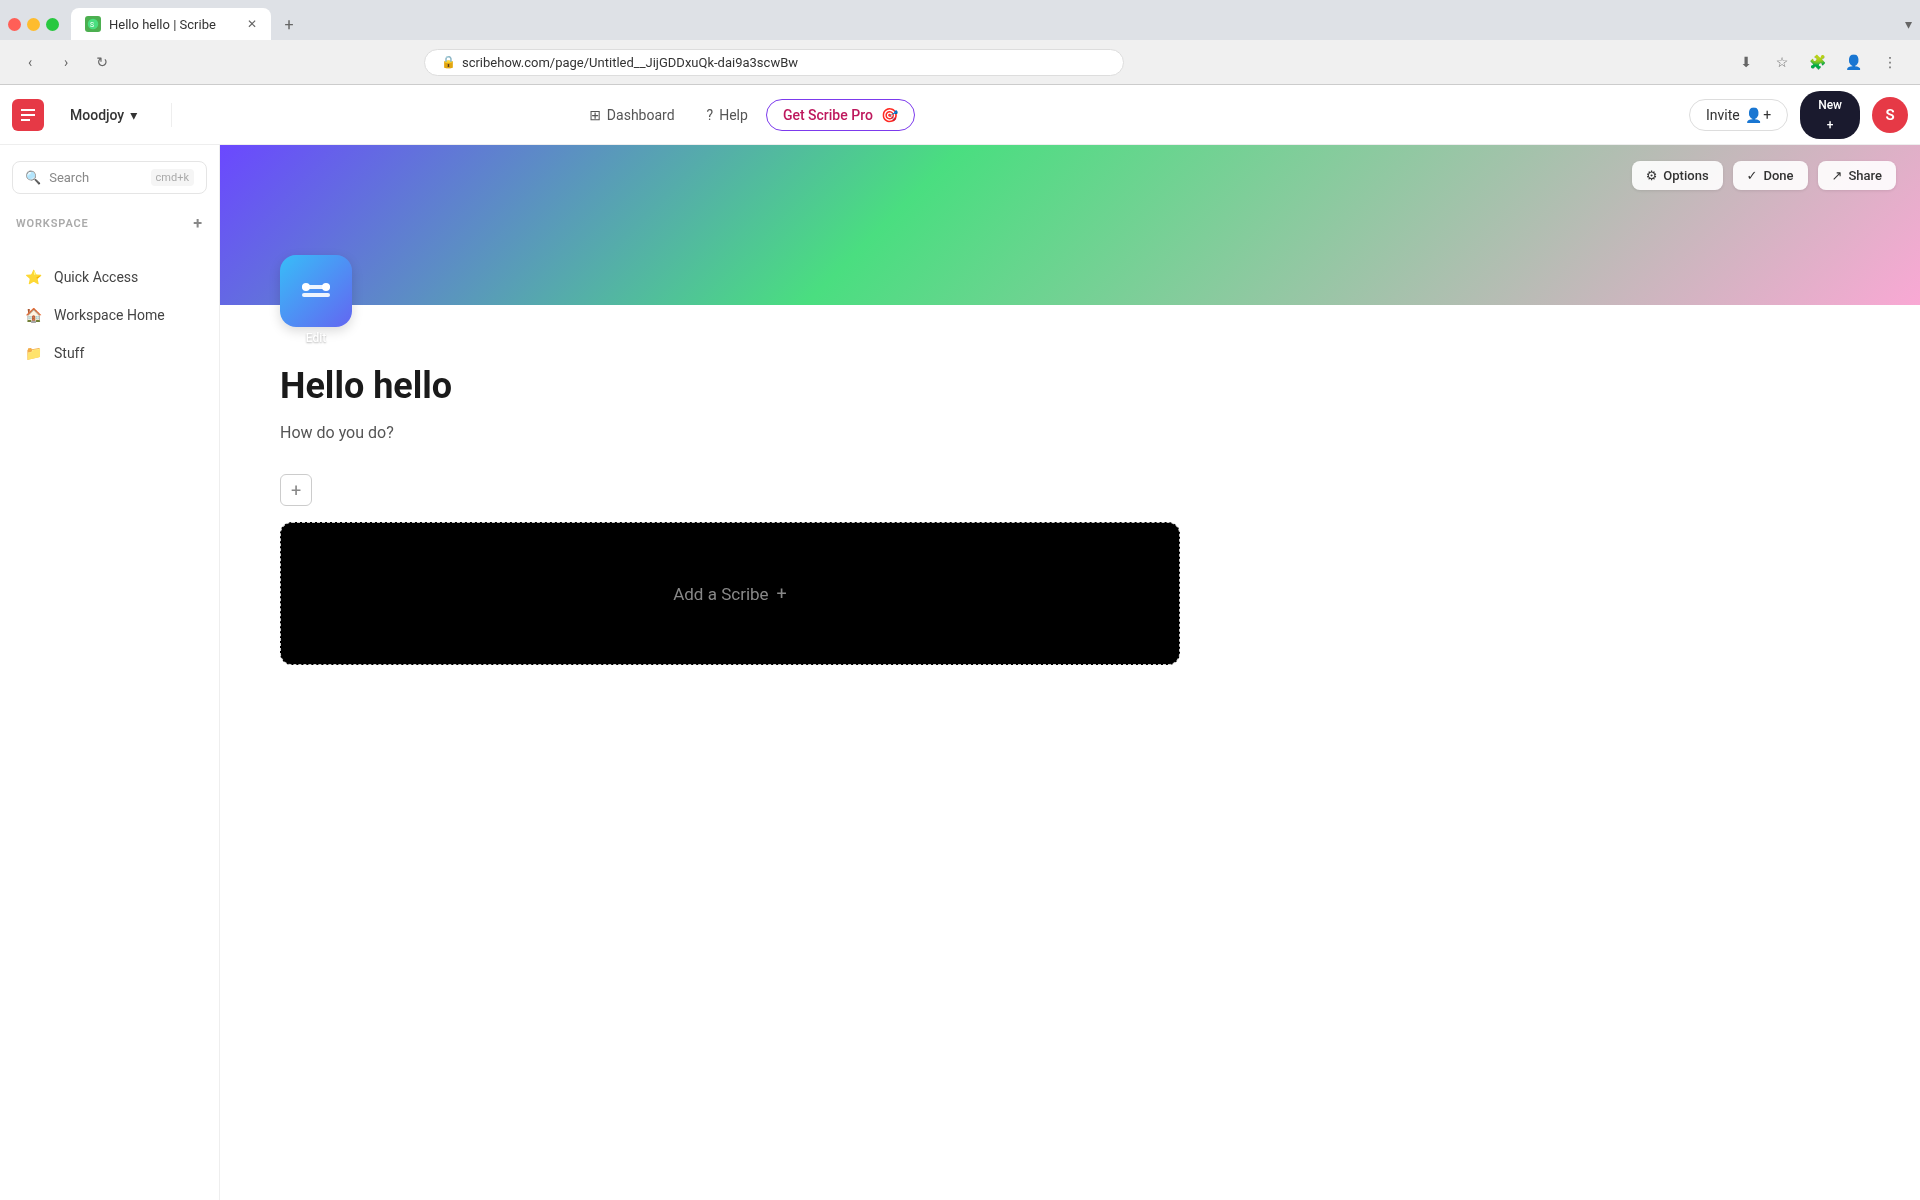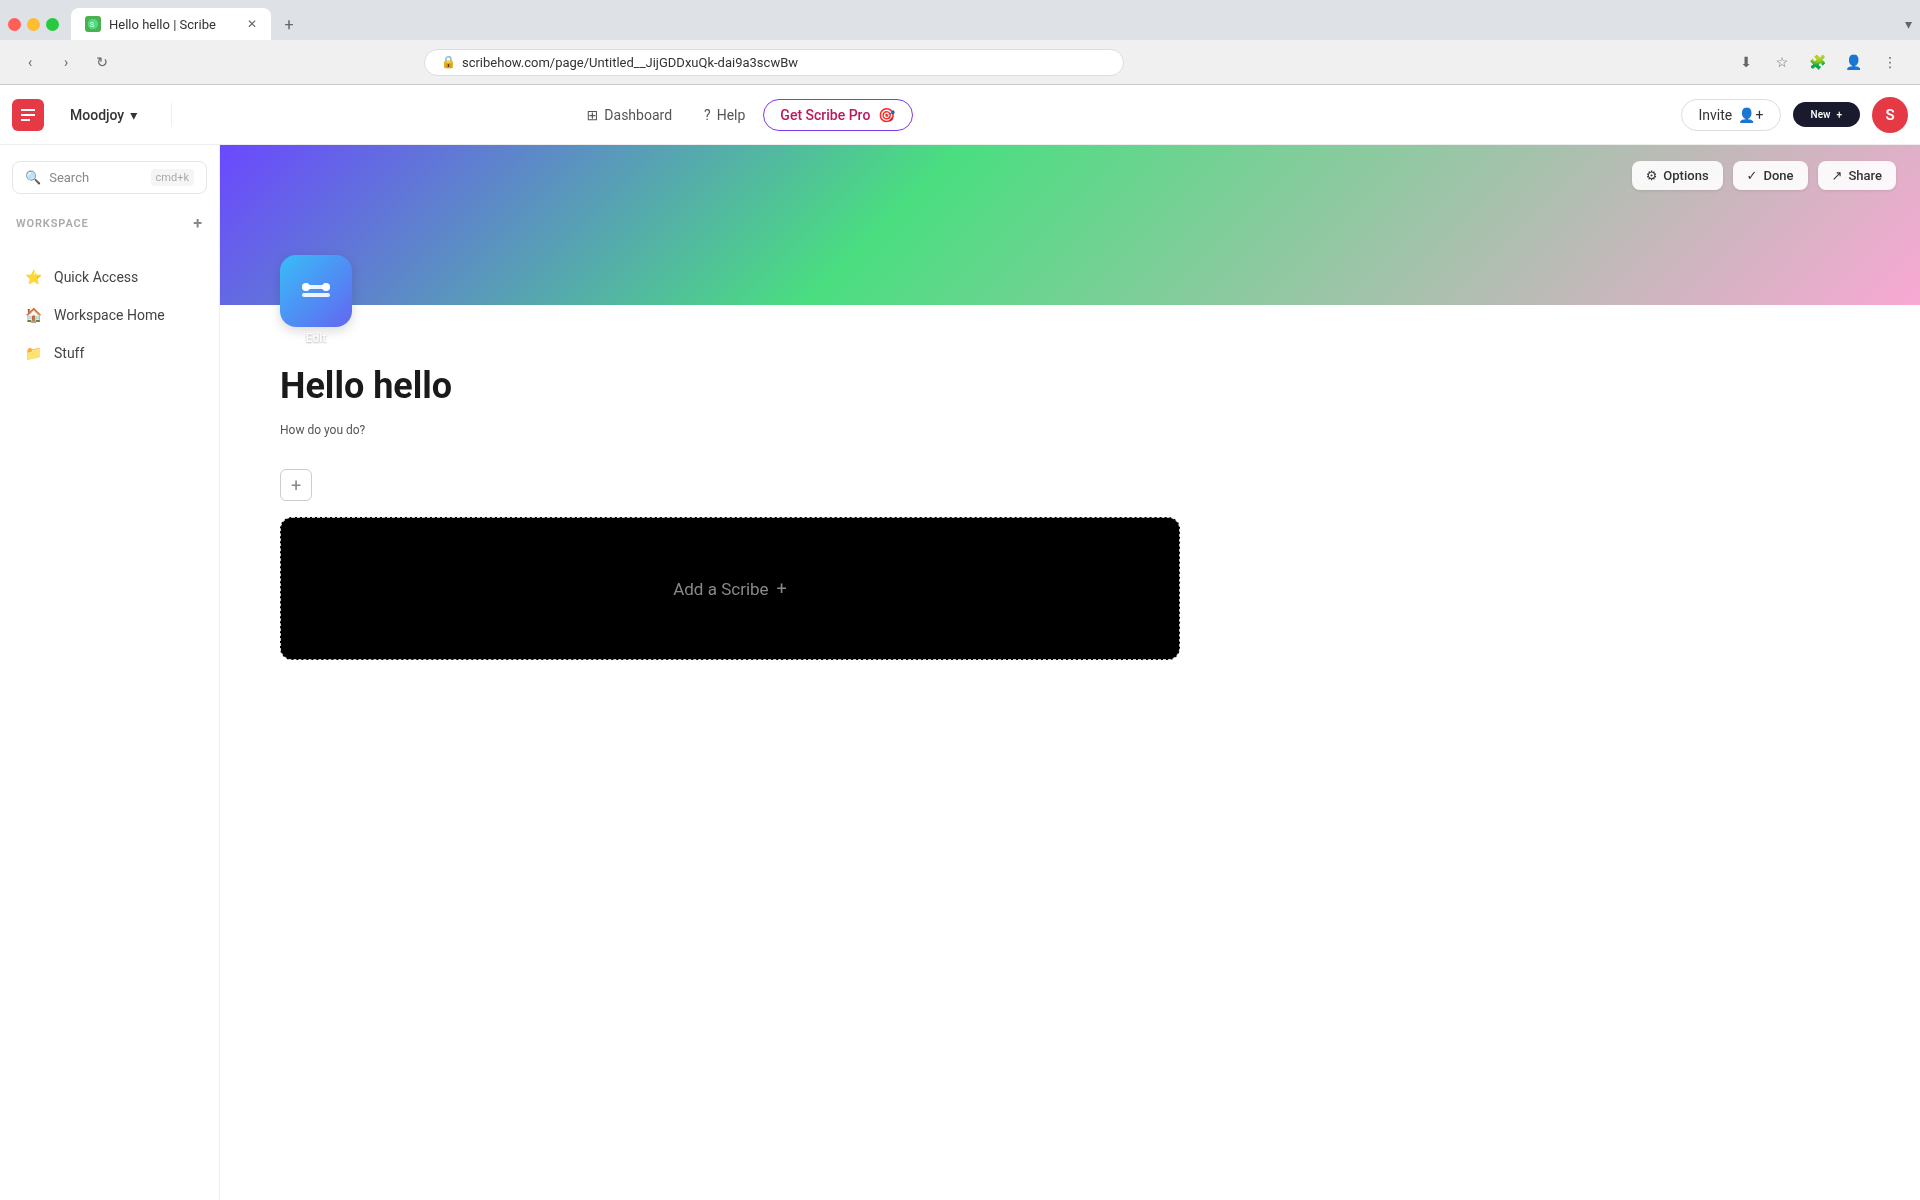--- a/index.html
+++ b/index.html
@@ -33,21 +33,21 @@
     .top-nav { display: flex; align-items: center; padding: 0 12px; height: 60px; border-bottom: 1px solid #eee; background: #fff; gap: 16px; }
     .logo { width: 32px; height: 32px; background: #e63946; border-radius: 6px; display: flex; align-items: center; justify-content: center; }
     .logo svg { width: 20px; height: 20px; fill: white; }
     .workspace-selector { display: flex; align-items: center; gap: 6px; padding: 6px 10px; border-radius: 6px; cursor: pointer; font-size: 14px; font-weight: 500; color: #333; }
     .nav-divider { width: 1px; height: 24px; background: #eee; margin: 0 8px; }
     .nav-center { display: flex; align-items: center; gap: 4px; margin: 0 auto; }
     .nav-btn-text { display: flex; align-items: center; gap: 6px; padding: 6px 14px; border-radius: 6px; font-size: 14px; color: #555; cursor: pointer; }
     .get-pro-btn { display: flex; align-items: center; gap: 8px; background: #fff; border: 1.5px solid #7c3aed; color: #be185d; padding: 7px 16px; border-radius: 20px; font-size: 14px; font-weight: 500; cursor: pointer; }
     .nav-right { display: flex; align-items: center; gap: 12px; margin-left: auto; text-align: right; }
     .invite-btn { display: flex; align-items: center; gap: 6px; padding: 7px 16px; border-radius: 20px; border: 1.5px solid #ddd; font-size: 14px; color: #333; cursor: pointer; }
-    .new-btn { display: flex; align-items: center; gap: 6px; background: #1a1a2e; color: #fff; padding: 7px 18px; border-radius: 20px; font-size: 10px; font-weight: 500; cursor: pointer; }
+    .new-btn { display: flex; align-items: center; gap: 6px; background: #1a1a2e; color: #fff; padding: 7px 18px; border-radius: 20px; font-size: 12px; font-weight: 500; cursor: pointer; flex-direction: column; }
     .user-avatar { width: 36px; height: 36px; background: #e63946; border-radius: 50%; display: flex; align-items: center; justify-content: center; color: white; font-weight: 600; font-size: 15px; cursor: pointer; }
 
     
     .main-layout { display: flex; flex: 1; overflow: hidden; }
 
     
     .sidebar { width: 220px; background: #fff; border-right: 1px solid #eee; padding: 16px 0; display: flex; flex-direction: column; }
     .search-box { margin: 0 12px 16px; display: flex; align-items: center; gap: 8px; border: 1px solid #e5e5e5; border-radius: 8px; padding: 7px 12px; font-size: 13px; color: #888; cursor: pointer; }
     .search-shortcut { margin-left: auto; font-size: 11px; color: #aaa; background: #f5f5f5; border-radius: 4px; padding: 2px 5px; }
     .workspace-section { padding: 0 12px; margin-bottom: 21px; }
@@ -63,21 +63,21 @@
     .page-banner { height: 160px; background: linear-gradient(135deg, #6b48ff 0%, #4ade80 40%, #f9a8d4 100%); position: relative; flex-shrink: 0; }
     .banner-actions { position: absolute; top: 16px; right: 24px; display: flex; gap: 10px; }
     .banner-btn { display: flex; align-items: center; gap: 6px; background: rgba(255,255,255,0.9); border-radius: 8px; padding: 7px 14px; font-size: 13px; color: #333; cursor: pointer; font-weight: 500; box-shadow: 0 1px 3px rgba(0,0,0,0.1); }
     .page-icon-container { position: absolute; bottom: -40px; left: 60px; }
     .page-icon { width: 72px; height: 72px; background: linear-gradient(135deg, #38bdf8, #6366f1); border-radius: 16px; display: flex; align-items: center; justify-content: center; box-shadow: 0 4px 12px rgba(0,0,0,0.15); cursor: pointer; }
     .page-icon-label { text-align: center; font-size: 12px; color: #fff; margin-top: 4px; font-weight: 500; text-shadow: 0 1px 2px rgba(0,0,0,0.3); }
 
     
     .page-content { flex: 1; overflow-y: auto; padding: 60px 60px 40px; }
     .page-title { font-size: 36px; font-weight: 700; color: #1a1a1a; margin-bottom: 16px; }
-    .page-subtitle { font-size: 12px; color: #555; margin-bottom: 32px; }
+    .page-subtitle { font-size: 16px; color: #555; margin-bottom: 32px; }
     .add-block-btn { width: 32px; height: 32px; border: 1.5px solid #ccc; border-radius: 6px; display: flex; align-items: center; justify-content: center; color: #888; cursor: pointer; font-size: 18px; margin-bottom: 16px; background: #fff; }
     .scribe-placeholder { border: 1.5px dashed #ccc; border-radius: 12px; padding: 60px; display: flex; align-items: center; justify-content: center; background: #000000; cursor: pointer; max-width: 900px; }
     .scribe-placeholder-text { font-size: 17px; color: #888; display: flex; align-items: center; gap: 8px; }
     .scribe-plus { font-size: 18px; color: #888; }
   </style>
 </head>
 <body>
 
 <div class="browser-chrome">
 

